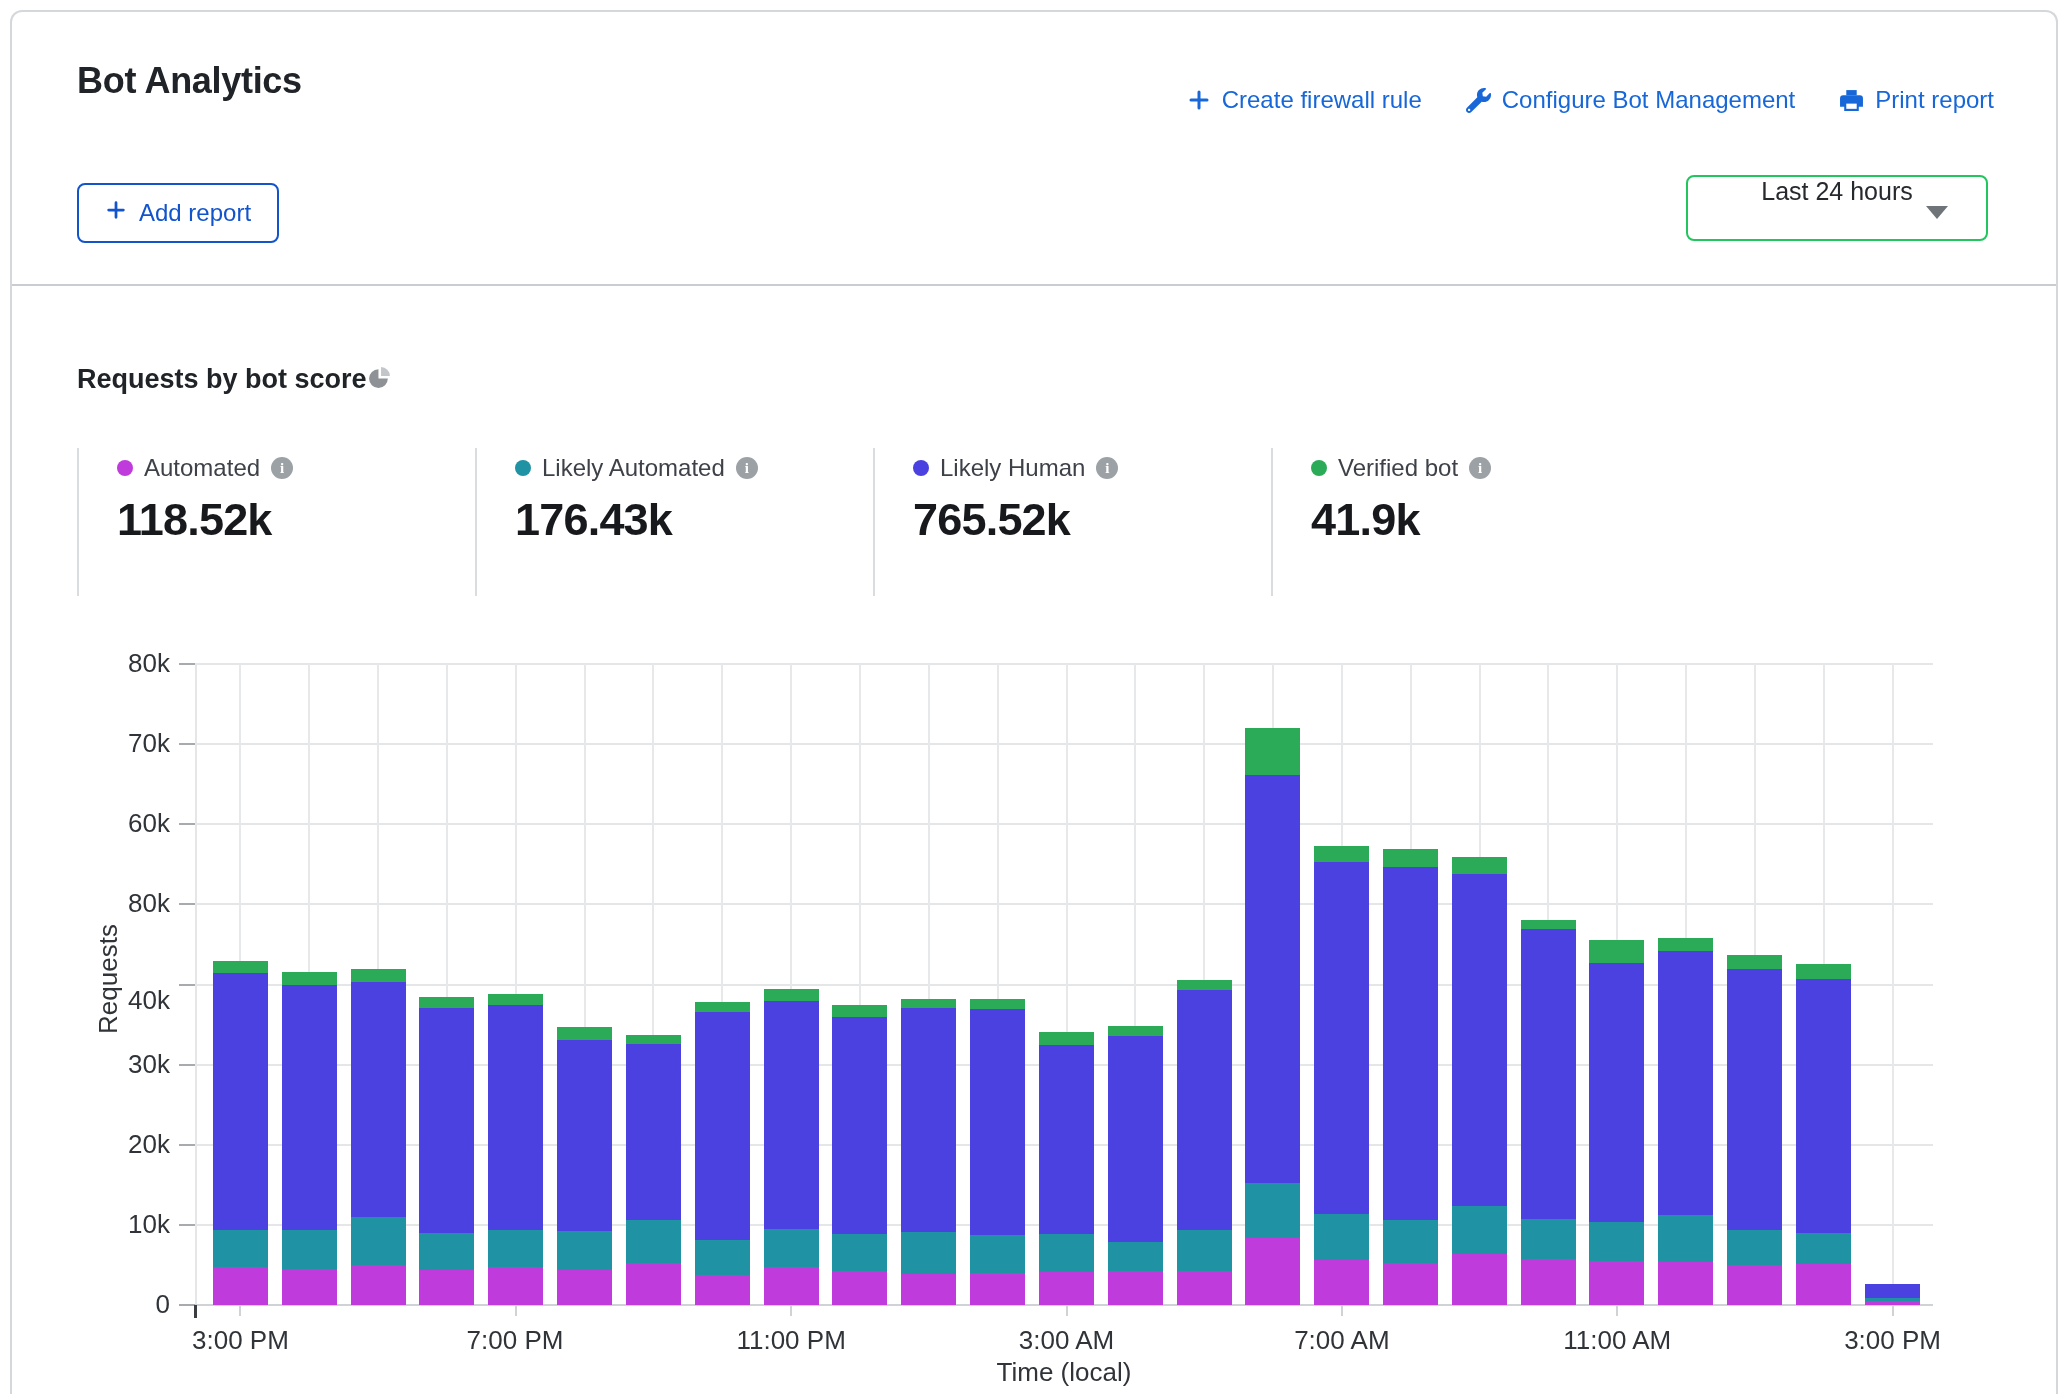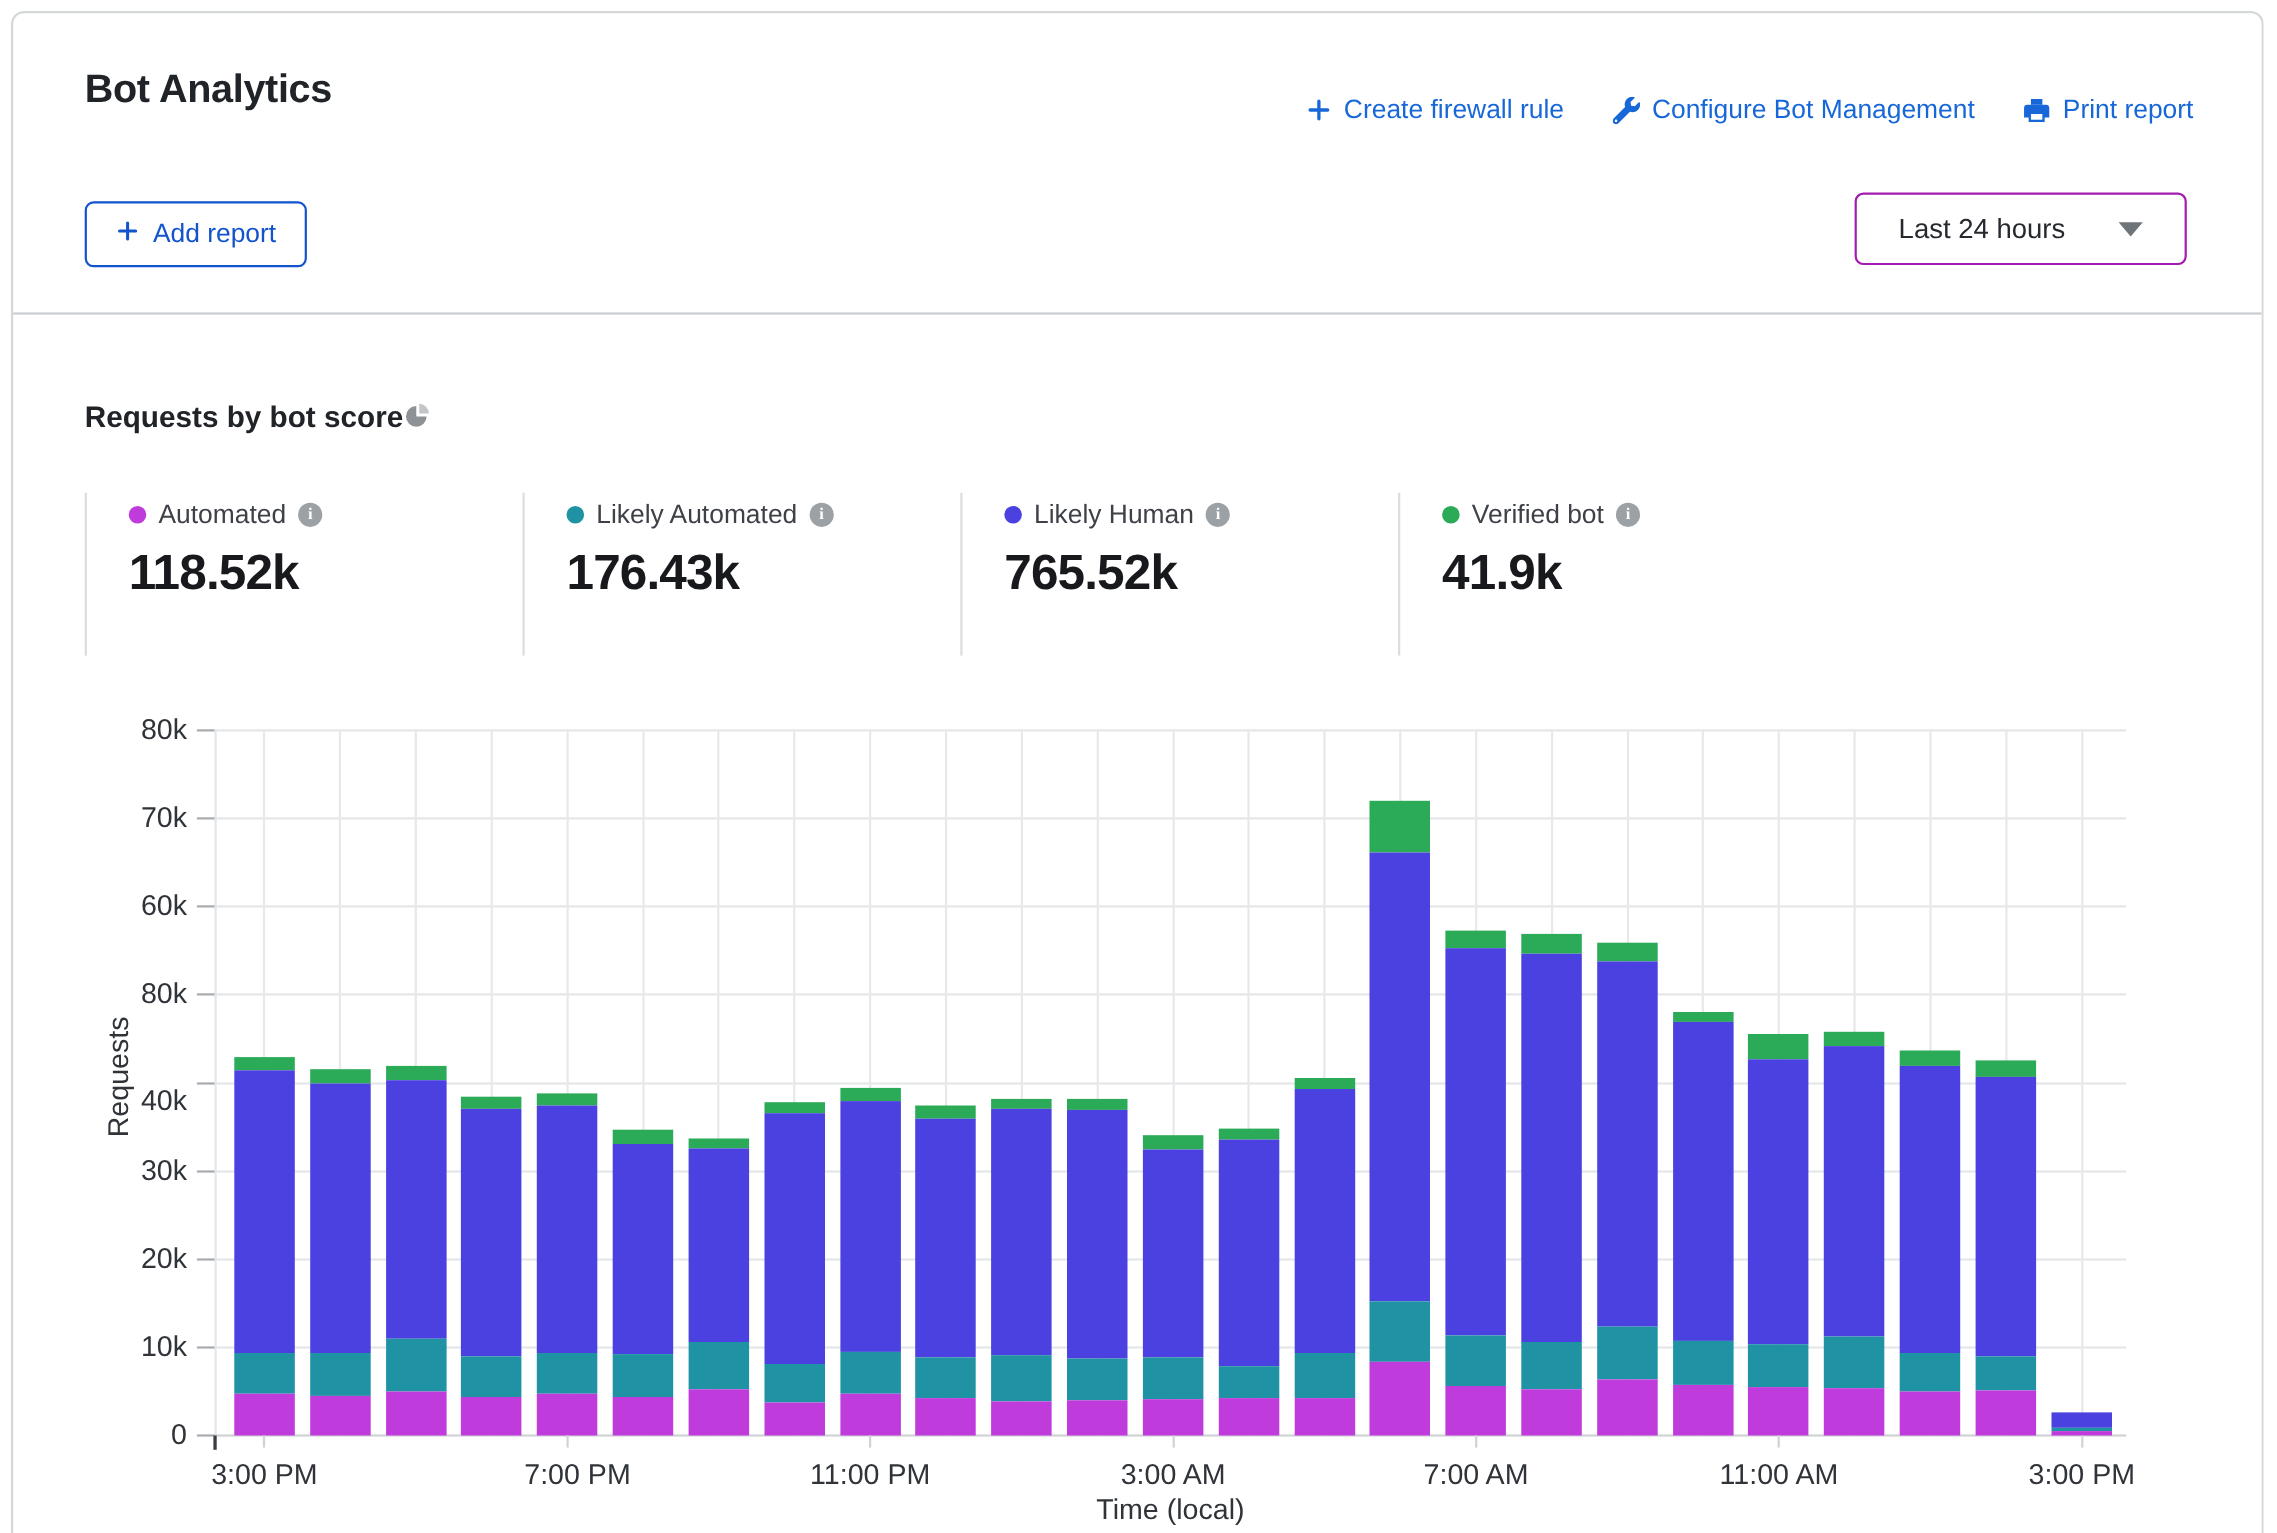--- a/index.html
+++ b/index.html
@@ -16,23 +16,23 @@
   .header-actions { position:absolute; right:62px; top:74px; display:flex; gap:44px;
                     align-items:center; }
   .hlink { display:flex; align-items:center; gap:11px; color:#1767d8; font-size:24px;
            cursor:pointer; white-space:nowrap; }
   .hlink svg { display:block; }
   .add-filter { position:absolute; left:65px; top:171px; height:60px; padding:0 26px;
                 display:flex; align-items:center; gap:12px; background:#fff;
                 border:2px solid #1254cb; border-radius:8px; color:#1254cb;
                 font-size:24px; cursor:pointer; }
   .time-select { position:absolute; right:68px; top:163px; width:302px; height:66px;
-                 border:2px solid #a21caf; border-radius:8px; background:#fff;
+                 border:2px solid #22c55e; border-radius:8px; background:#fff;
                  display:flex; align-items:center; padding:0 38px; font-size:25px;
-                 color:#26292e; cursor:pointer; }
+                 color:#26292e; cursor:pointer;flex-direction:column; }
   .time-select .caret { margin-left:auto; width:0; height:0; border-left:11px solid transparent;
                  border-right:11px solid transparent; border-top:13px solid #6f7479; }
   
   .section-title-row { position:absolute; left:65px; top:352px; display:flex;
                        align-items:center; }
   .section-title { font-size:27px; font-weight:700; color:#202428; }
   
   .stats { position:absolute; left:65px; top:436px; display:flex; height:148px; }
   .stat-col { width:398px; padding-top:6px; }
   .stat-col.first { width:365px; }
@@ -423,21 +423,21 @@
             <div class="seg" style="height: 3.205px; background: rgb(31, 147, 164);"></div>
             <div class="seg" style="height: 13.6212px; background: rgb(74, 65, 224);"></div>
             <div class="seg" style="height: 0px; background: rgb(43, 171, 87);"></div>
           </div>
         </div>
       </div>
       <div class="xtick origin"></div>
       <div class="xtick" style="left: 44.42px;"></div>
       <div class="xtick-label" style="left: 45.42px;">3:00 PM</div>
       <div class="xtick" style="left: 319.78px;"></div>
-      <div class="xtick-label" style="left: 330px;">7:00 PM</div>
+      <div class="xtick-label" style="left: 320px;">7:00 PM</div>
       <div class="xtick" style="left: 595.14px;"></div>
       <div class="xtick-label" style="left: 596.14px;">11:00 PM</div>
       <div class="xtick" style="left: 870.5px;"></div>
       <div class="xtick-label" style="left: 871.5px;">3:00 AM</div>
       <div class="xtick" style="left: 1145.86px;"></div>
       <div class="xtick-label" style="left: 1146.86px;">7:00 AM</div>
       <div class="xtick" style="left: 1421.22px;"></div>
       <div class="xtick-label" style="left: 1422.22px;">11:00 AM</div>
       <div class="xtick" style="left: 1696.58px;"></div>
       <div class="xtick-label" style="left: 1697.58px;">3:00 PM</div>

